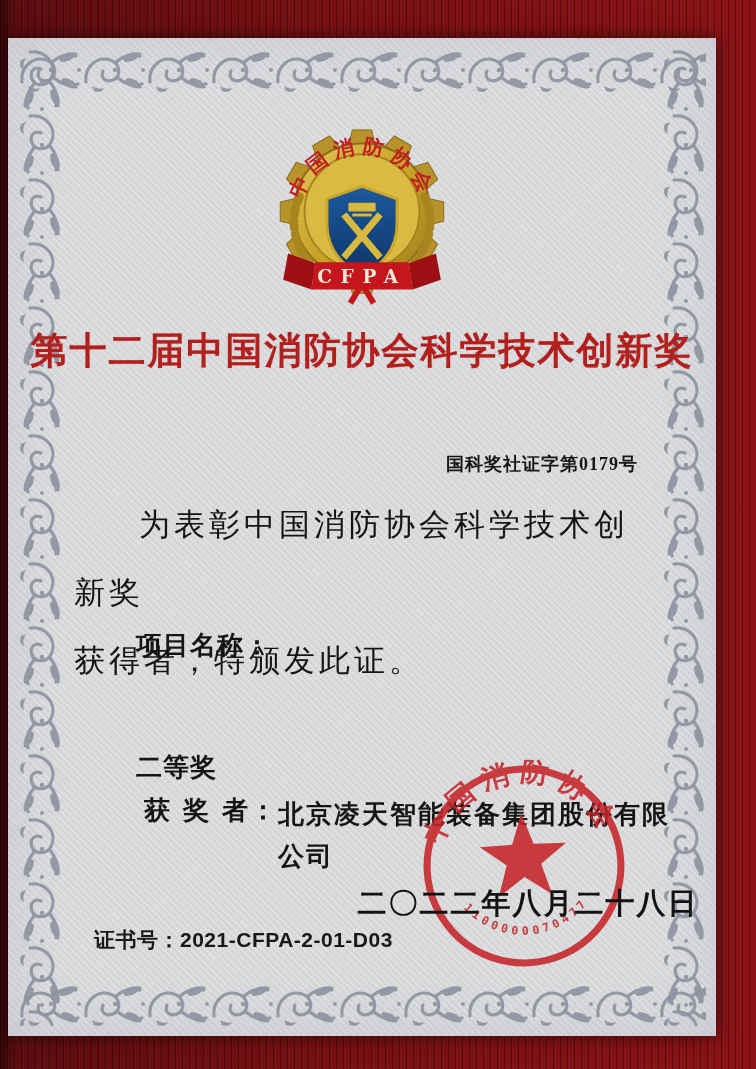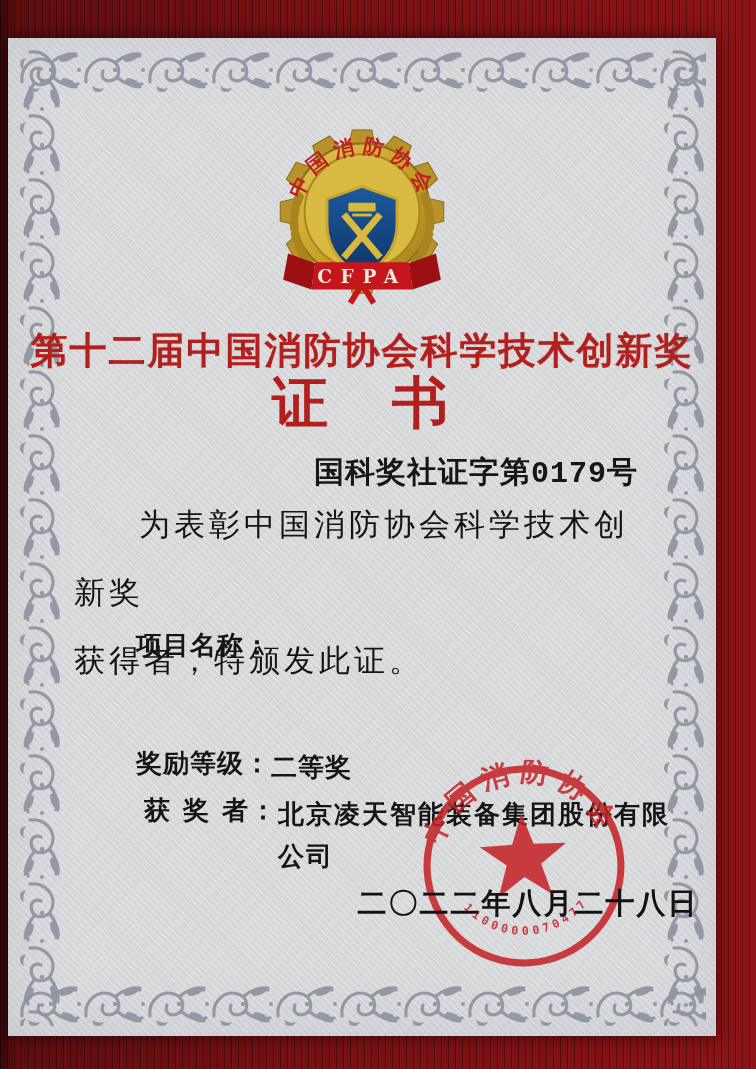--- a/index.html
+++ b/index.html
@@ -37,22 +37,22 @@
     text-shadow:0 0 1px rgba(178,32,30,.4);
     margin-top:28px;
   }
   .doctype{
     position:absolute;left:0;top:328px;width:100%;text-align:center;
     font-family:"DejaVu Serif","Liberation Serif",serif;font-weight:bold;
     font-size:56px;letter-spacing:4px;color:#b2201e;
   }
   .issue-no{
     position:absolute;right:78px;top:414px;
-    font-family:Liberation Mono, monospace;font-weight:bold;
-    font-size:30px;color:#161616;letter-spacing:1px;
+    font-family:Liberation Serif, serif;font-weight:bold;
+    font-size:18px;color:#161616;letter-spacing:1px;
   }
   .body-text{
     position:absolute;left:66px;top:452px;width:582px;
     font-family:"DejaVu Serif","Liberation Serif",serif;
     font-size:31px;line-height:68px;color:#141414;letter-spacing:4px;
   }
   .body-text .l1{text-indent:2.1em;}
   .fields{position:absolute;left:128px;top:590px;width:540px;color:#151515;}
   .field{position:absolute;left:0;display:flex;font-weight:bold;font-size:26px;letter-spacing:1px;font-family:"DejaVu Sans","Liberation Sans",sans-serif;}
   .field .lab{white-space:nowrap;flex:0 0 auto;}
@@ -176,34 +176,32 @@
         <path d="M52,140 L148,140 L152,168 L48,168 Z" fill="#c4161c"></path>
         <text x="100" y="161" text-anchor="middle" font-size="19" font-weight="bold" fill="#f2ead9" letter-spacing="9" font-family="DejaVu Serif, serif">CFPA</text>
         <g stroke="#c4161c" stroke-width="6">
           <path d="M88,182 L98,166" fill="none"></path>
           <path d="M112,182 L102,166" fill="none"></path>
         </g>
       </g>
     </svg>
 
     <div class="title">第十二届中国消防协会科学技术创新奖</div>
-    <div class="doctype">证　书</div>
     <div class="issue-no">国科奖社证字第0179号</div>
 
     <div class="body-text">
       <div class="l1">为表彰中国消防协会科学技术创新奖</div>
       <div class="l2">获得者，特颁发此证。</div>
     </div>
 
     <div class="fields">
       <div class="field f-project">
         <span class="lab">项目名称：</span>
       </div>
       <div class="field f-grade">
-        <span class="lab">奖励等级：</span>
         <span class="val">二等奖</span>
       </div>
       <div class="field f-winner">
         <span class="lab">获 奖 者：</span>
         <span class="val">北京凌天智能装备集团股份有限公司</span>
       </div>
     </div>
 
     <svg class="seal" viewBox="0 0 210 210">
       <circle cx="105" cy="105" r="96" fill="none" stroke="#c5262a" stroke-width="7"></circle>
@@ -213,15 +211,18 @@
         <textPath href="#sealArc" startOffset="50%" text-anchor="middle">中国消防协会</textPath>
       </text>
       <path id="sealNum" d="M33,128 A80,80 0 0 0 177,128" fill="none"></path>
       <text font-size="11.5" font-weight="bold" fill="#c5262a" letter-spacing="4" font-family="DejaVu Sans Mono, monospace">
         <textPath href="#sealNum" startOffset="50%" text-anchor="middle">1100000070477</textPath>
       </text>
     </svg>
 
     <div class="date">二〇二二年八月二十八日</div>
 
+    <div class="cert-no">
+      <span>证书号：</span><span>2021-CFPA-2-01-D03</span>
+    </div>
 
   </div>
 </div>
 
 </body></html>

